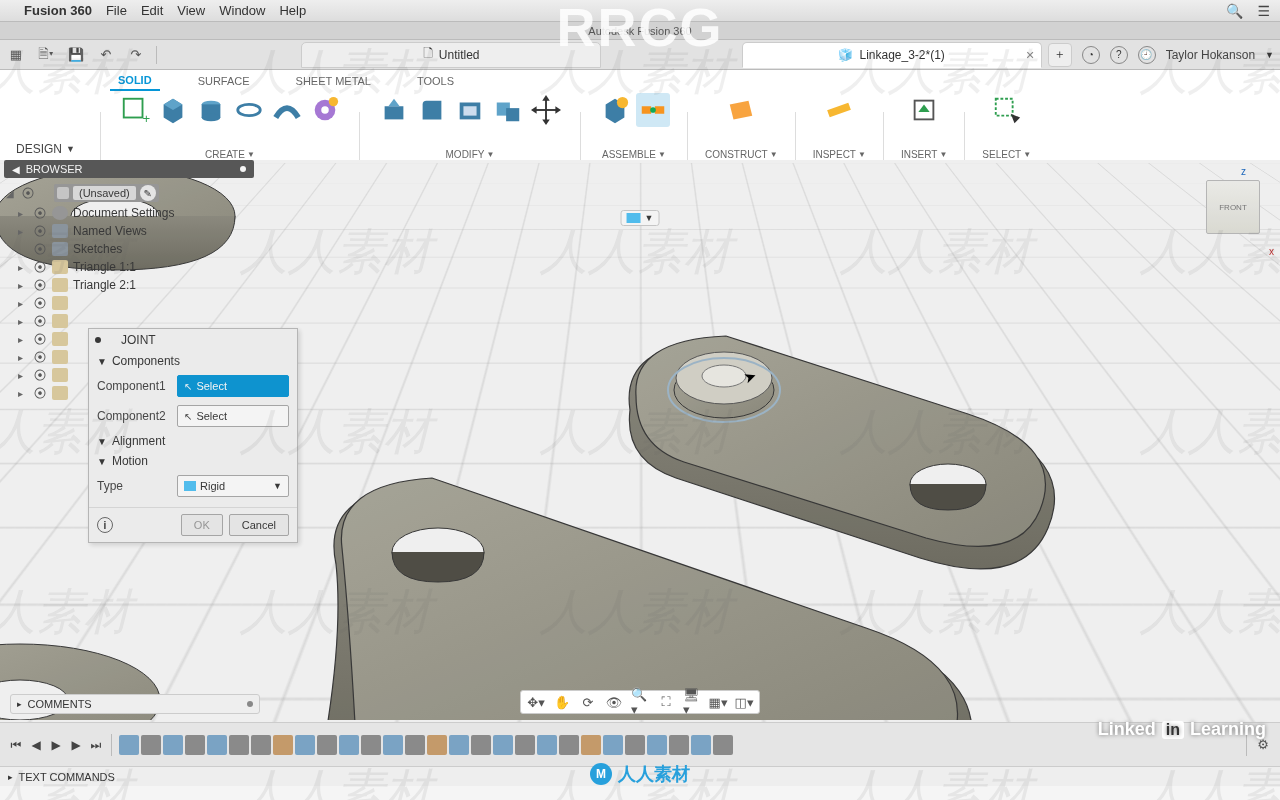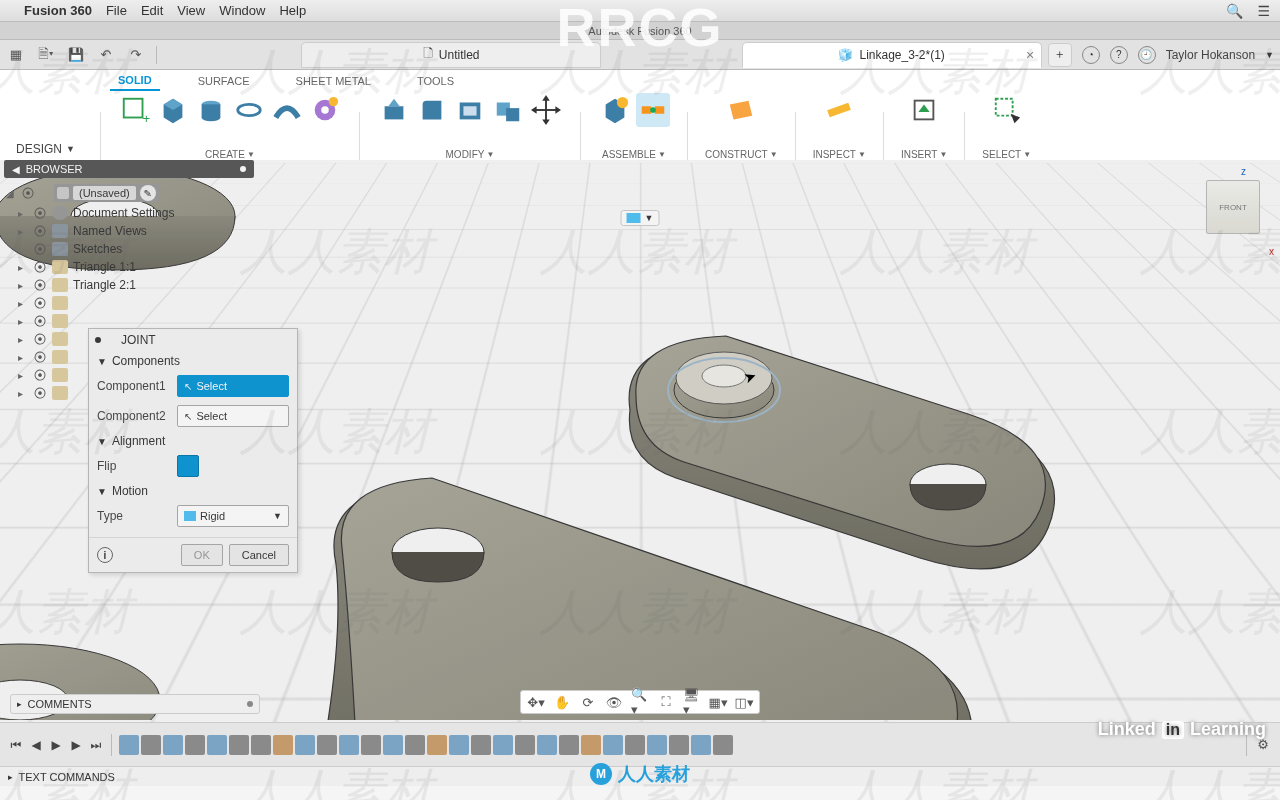--- a/index.html
+++ b/index.html
@@ -545,24 +545,20 @@
       <span class="lbl">Component2</span>
       <div class="sel-btn">
           <span class="sel-arrow">↖</span>
           <span>Select</span>
         </div>
     </div>
     <div class="jp-sec">
         <span class="twist">▼</span>
         <span>Alignment</span>
       </div>
-    <div class="jp-row">
-      <span class="lbl">Flip</span>
-      <div class="flip-btn"></div>
-    </div>
     <div class="jp-sec">
         <span class="twist">▼</span>
         <span>Motion</span>
       </div>
     <div class="jp-row">
       <span class="lbl">Type</span>
       <div class="dd">
         <span style="display:flex;gap:4px;align-items:center;">
             <span style="width:12px;height:10px;background:#4fc3f7;"></span>
             <span>Rigid</span>

